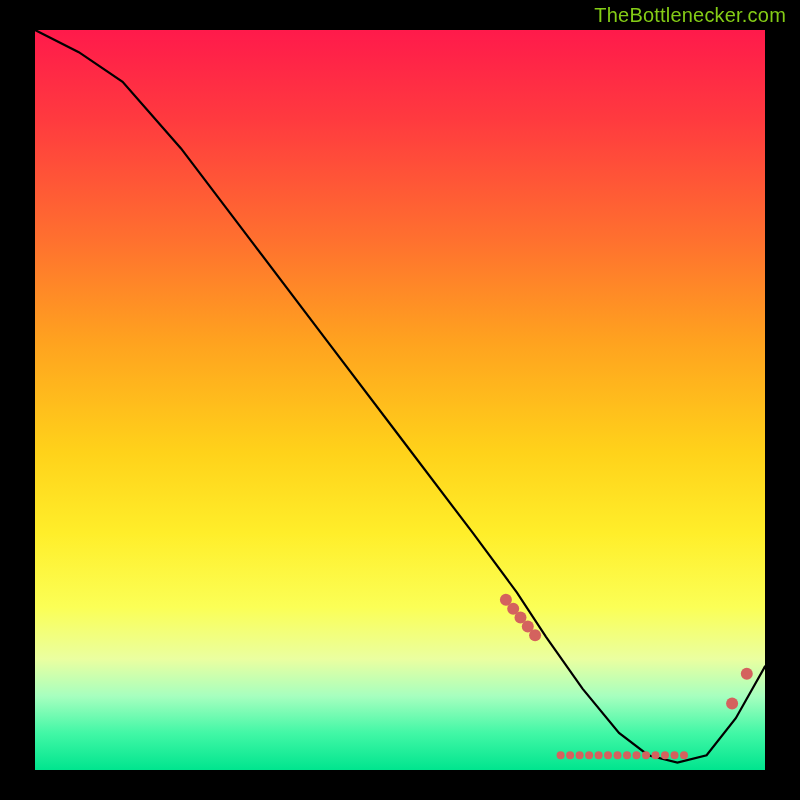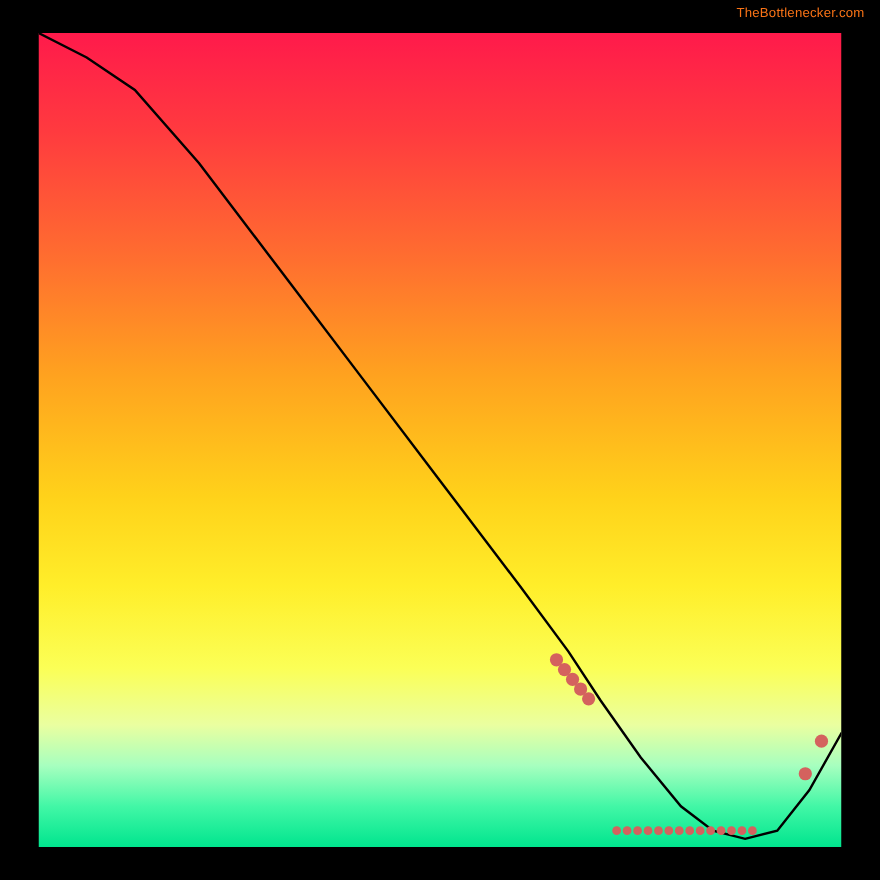--- a/index.html
+++ b/index.html
@@ -14,22 +14,22 @@
   .stage {
     position: relative;
     width: 800px;
     height: 800px;
     background: #000;
   }
   .attribution {
     position: absolute;
     top: 4px;
     right: 14px;
-    color: #f97316;
-    font-size: 12px;
+    color: #84cc16;
+    font-size: 20px;
     font-weight: 400;
     letter-spacing: 0.2px;
   }
   .plot-area {
     position: absolute;
     left: 35px;
     top: 30px;
     width: 730px;
     height: 740px;
     overflow: hidden;

